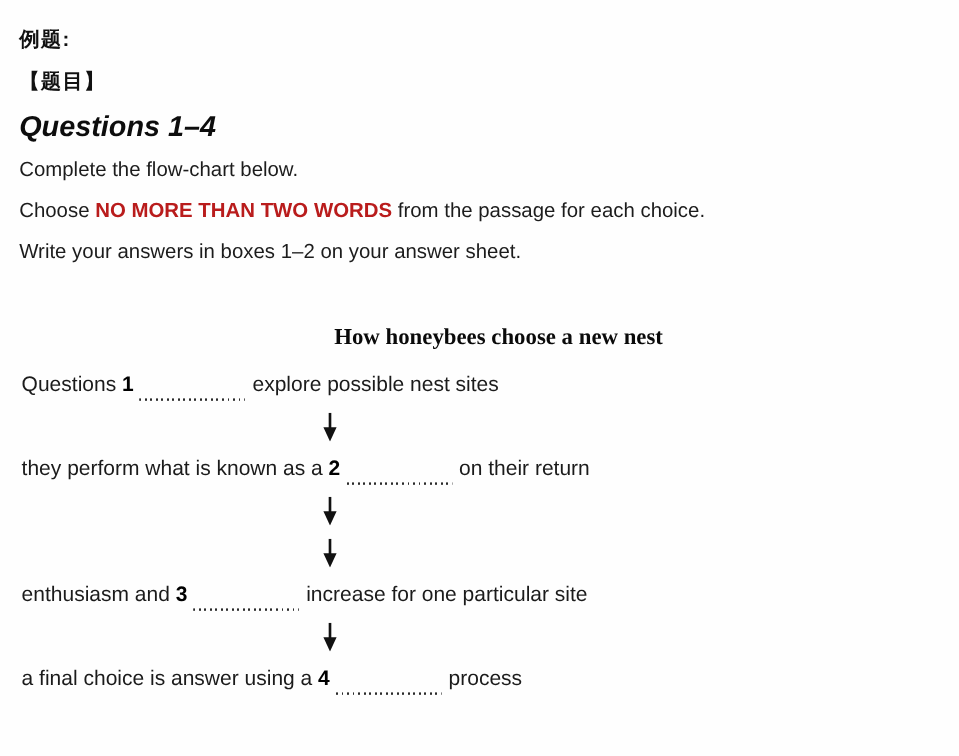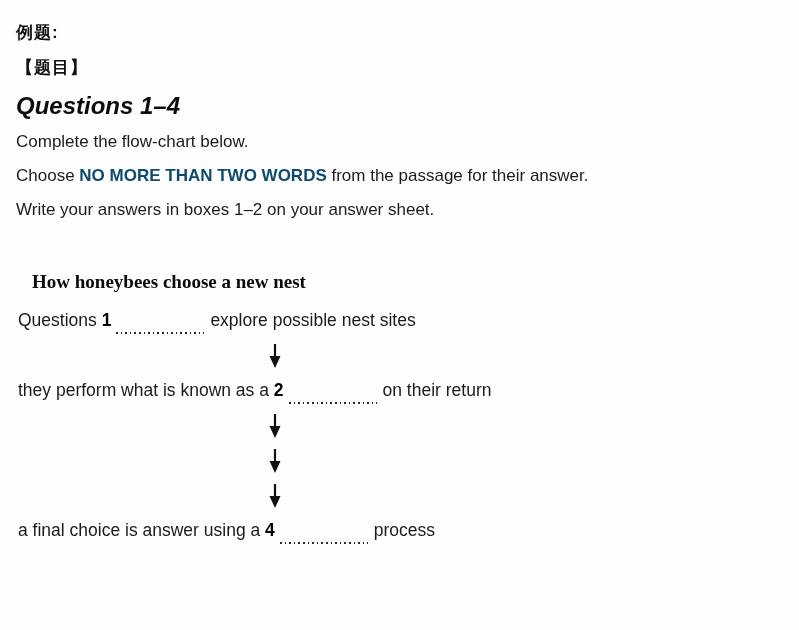--- a/index.html
+++ b/index.html
@@ -34,27 +34,28 @@
     color: #0d0d0d;
     margin-top: 16px;
     margin-bottom: 14px;
   }
   .instr {
     font-size: 17px;
     line-height: 22px;
     margin: 0 0 12px 0;
     color: #1c1c1c;
   }
-  .instr b { color: #0c4a6e; }
+  .instr b { color: #b91c1c; }
   .chart-title {
     font-family: "Liberation Serif", serif;
     font-weight: bold;
     font-size: 19px;
     line-height: 22px;
     color: #0a0a0a;
+    text-align: center;
     margin: 50px 0 0 0;
     transform: translateX(16px);
   }
   .flow {
     margin-top: 16px;
     padding-left: 2px;
   }
   .step {
     font-size: 17.5px;
     line-height: 22px;
@@ -82,21 +83,21 @@
 
 <div class="page">
 
   <div class="cn-label">例题:</div>
   <div class="cn-label">【题目】</div>
 
   <div class="q-heading">Questions 1–4</div>
 
   <p class="instr">Complete the flow-chart below.</p>
 
-  <p class="instr"><span>Choose </span><b>NO MORE THAN TWO WORDS</b><span> from the passage for their answer.</span></p>
+  <p class="instr"><span>Choose </span><b>NO MORE THAN TWO WORDS</b><span> from the passage for each choice.</span></p>
 
   <p class="instr">Write your answers in boxes 1–2 on your answer sheet.</p>
 
   <h2 class="chart-title">How honeybees choose a new nest</h2>
 
   <div class="flow">
 
     <div class="step"><span>Questions </span><b class="num">1</b><span class="blank"></span><span>explore possible nest sites</span></div>
 
     <div class="arrow-row">
@@ -116,20 +117,21 @@
     </div>
 
 
     <div class="arrow-row">
       <svg width="14" height="24" viewBox="0 0 14 24">
         <line x1="7" y1="0" x2="7" y2="14" stroke="#111" stroke-width="2.2"></line>
         <polygon points="1.5,12 12.5,12 7,24" fill="#111"></polygon>
       </svg>
     </div>
 
+    <div class="step"><span>enthusiasm and </span><b class="num">3</b><span class="blank"></span><span>increase for one particular site</span></div>
 
     <div class="arrow-row">
       <svg width="14" height="24" viewBox="0 0 14 24">
         <line x1="7" y1="0" x2="7" y2="14" stroke="#111" stroke-width="2.2"></line>
         <polygon points="1.5,12 12.5,12 7,24" fill="#111"></polygon>
       </svg>
     </div>
 
     <div class="step"><span>a final choice is answer using a </span><b class="num">4</b><span class="blank"></span><span>process</span></div>
 

